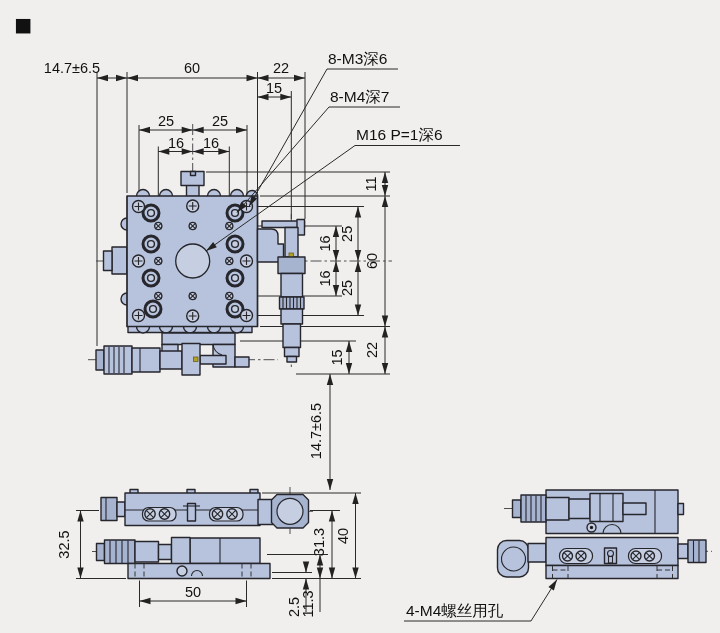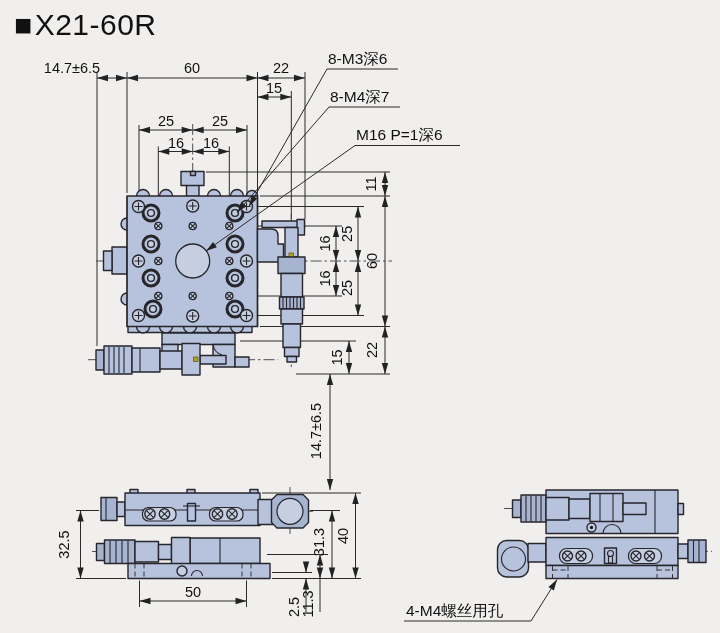--- a/index.html
+++ b/index.html
@@ -22,21 +22,20 @@
   .dimtxt{font:14.5px "Liberation Sans",sans-serif;fill:var(--ink);}
   .lbltxt{font:15.5px "Liberation Sans",sans-serif;fill:var(--ink);}
   .mid{text-anchor:middle;}
   .accent{fill:#b3a125;stroke:#6b6114;stroke-width:.8;}
 </style>
 </head>
 <body>
 
 <div class="title">
   <span>■</span>
-    <span>X21-60R</span>
 </div>
 
 <svg class="stage" width="720" height="633" viewBox="0 0 720 633">
   <defs>
     <marker id="arr" viewBox="0 0 12 8" refX="11.5" refY="4" markerWidth="12" markerHeight="8" orient="auto-start-reverse" markerUnits="userSpaceOnUse">
       <path d="M0.5,0.8 L11.5,4 L0.5,7.2 Z" fill="#222"></path>
     </marker>
   </defs>
 
   <g>

